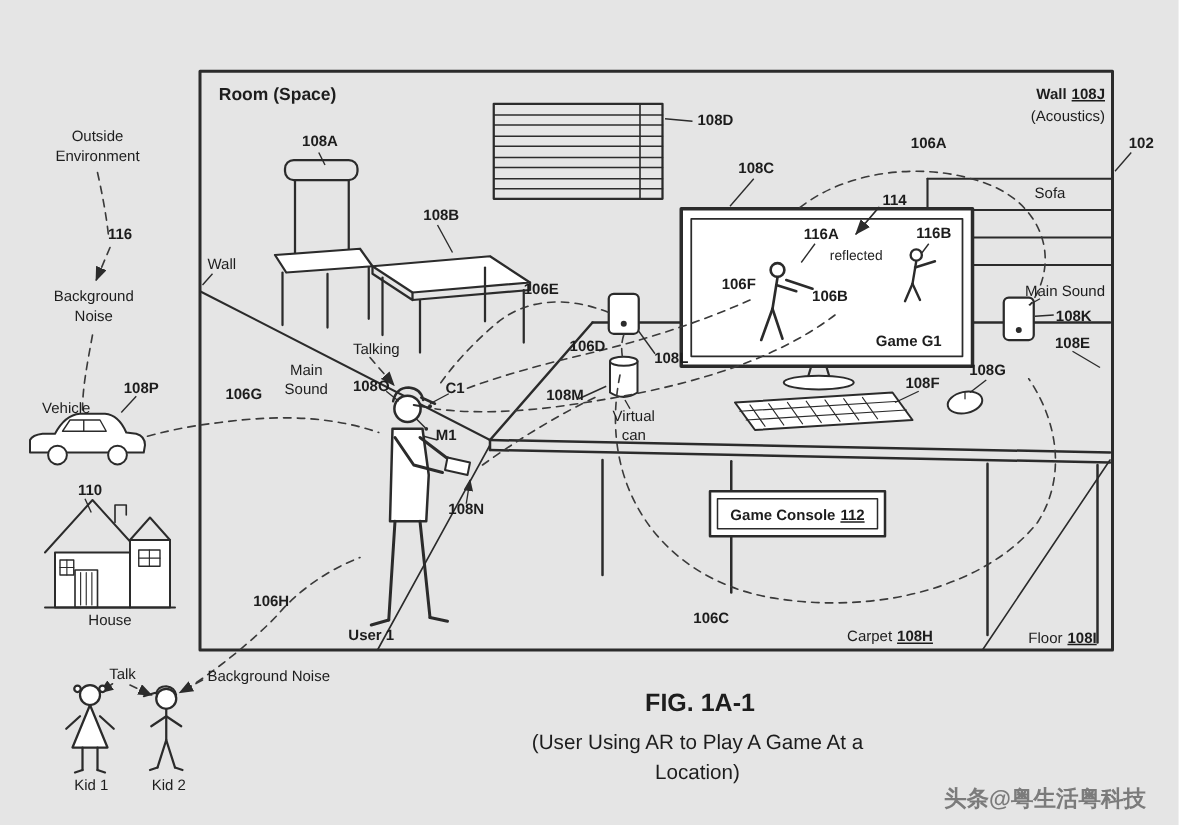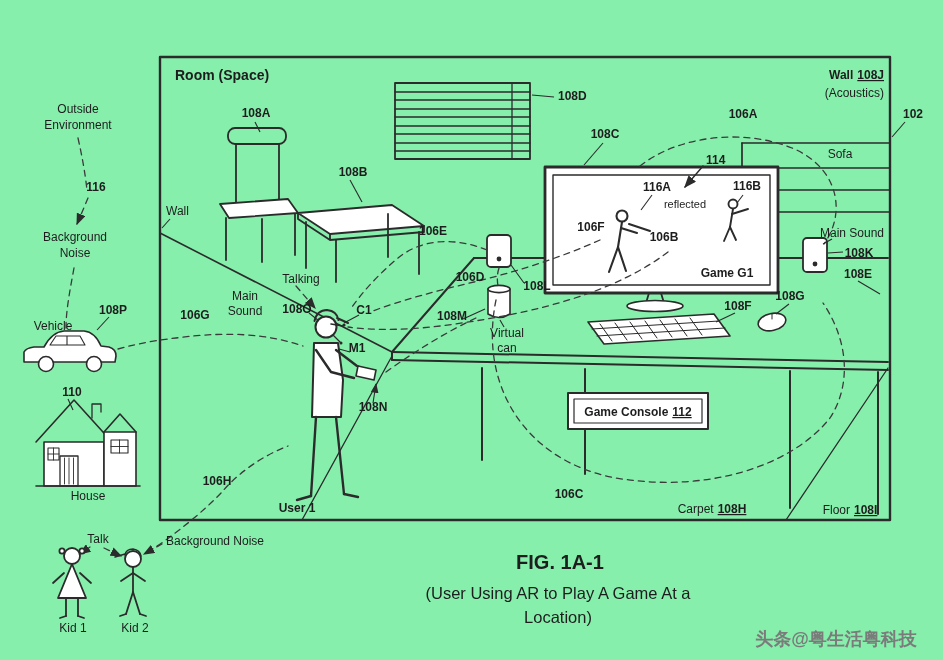--- a/index.html
+++ b/index.html
@@ -1,16 +1,16 @@
 <!DOCTYPE html>
 <html><head>
 <meta charset="utf-8">
 <style>
   html,body{margin:0;padding:0;background:#ffffff;}
-  .stage{position:relative;width:943px;height:660px;background:#86efac;overflow:hidden;
+  .stage{position:relative;width:943px;height:660px;background:#e5e5e5;overflow:hidden;
          font-family:"Liberation Sans", sans-serif;}
   svg{display:block;}
   .ln{stroke:#2b2b2b;fill:none;stroke-linecap:round;stroke-linejoin:round;}
   .fw{fill:#ffffff;}
   .fd{fill:#2b2b2b;stroke:none;}
   .dash{stroke:#3a3a3a;stroke-width:1.3;fill:none;stroke-dasharray:6 5;stroke-linecap:round;}
   .ldr line{stroke:#2b2b2b;stroke-width:1.1;}
   text{fill:#1d1d1d;font-family:"Liberation Sans", sans-serif;font-size:12px;}
   .tm{text-anchor:middle;} .te{text-anchor:end;}
   .b{font-weight:700;}

